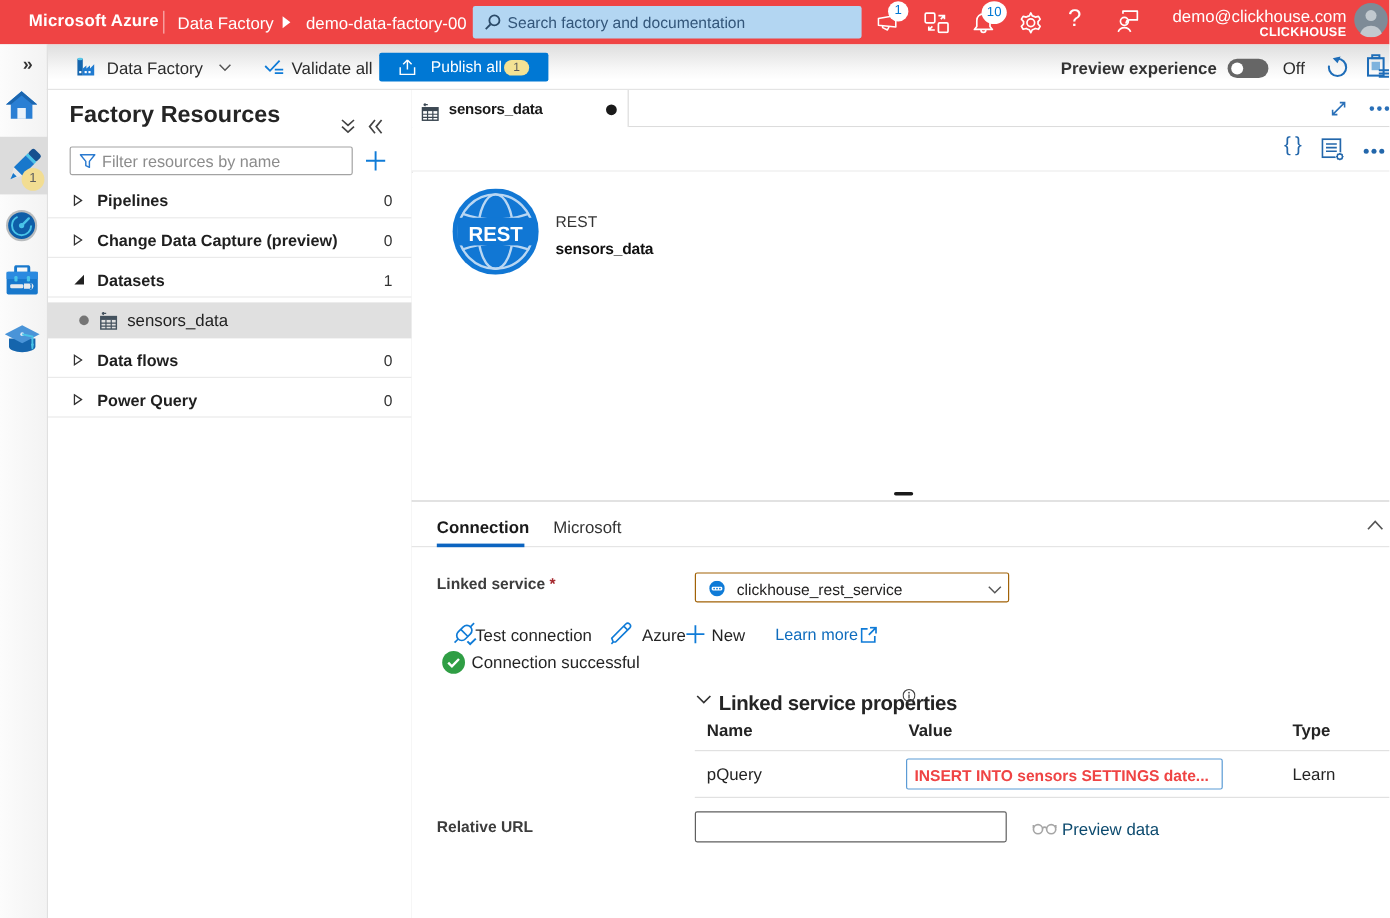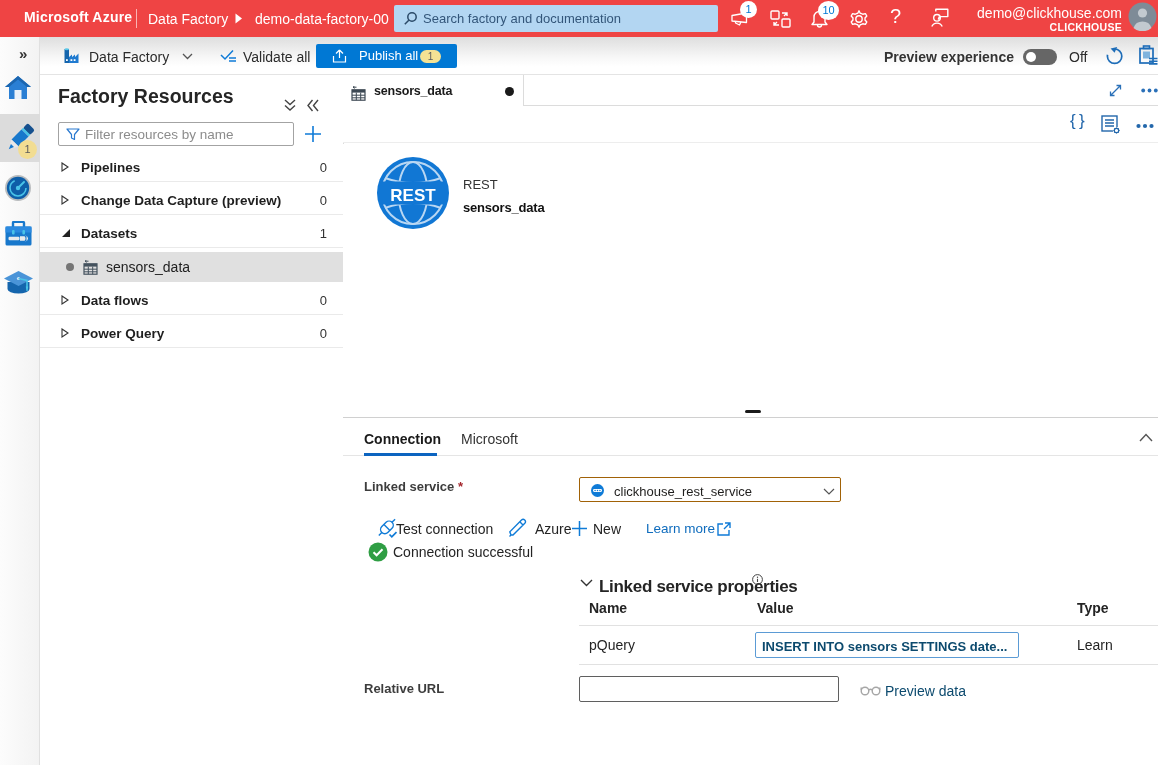--- a/index.html
+++ b/index.html
@@ -69,21 +69,21 @@
   #lsdrop .t { position:absolute; left:34px; top:6px; font-size:13px; color:#1f1e1d; }
   .act { position:absolute; top:103px; font-size:14px; color:#242424; }
   .lmore { position:absolute; top:103px; font-size:13.5px; color:#0f6cbd; }
   .csucc { position:absolute; left:50px; top:126px; font-size:14px; color:#242424; }
   .lsp { position:absolute; left:256px; top:159px; font-size:17px; font-weight:700; color:#242424; letter-spacing:-.3px; }
   .th { position:absolute; top:182px; font-size:14px; font-weight:700; color:#242424; }
   .td { position:absolute; top:219px; font-size:14px; color:#242424; }
   #hrule1 { position:absolute; left:236px; top:207px; width:579px; height:1px; background:#e1e1e1; }
   #hrule2 { position:absolute; left:236px; top:246px; width:579px; height:1px; background:#e1e1e1; }
   #vinput { position:absolute; left:412px; top:214px; width:264px; height:26px; border:1px solid #5b9bd5; border-radius:2px; background:#fff; }
-  #vinput .t { position:absolute; left:6px; top:6px; font-size:13px; font-weight:700; color:#0c4a6e; white-space:nowrap; }
+  #vinput .t { position:absolute; left:6px; top:6px; font-size:13px; font-weight:700; color:#ef4444; white-space:nowrap; }
   #rurl { position:absolute; left:236px; top:258px; width:260px; height:26px; border:1px solid #5f5f5f; border-radius:2px; background:#fff; }
   .pvdata { position:absolute; left:542px; top:265px; font-size:14px; color:#0c4a6e; }
 </style>
 </head>
 <body>
 
 <div id="topbar">
   <div class="mslogo">Microsoft Azure</div>
   <div class="sep"></div>
   <div class="bc1">Data Factory</div>

